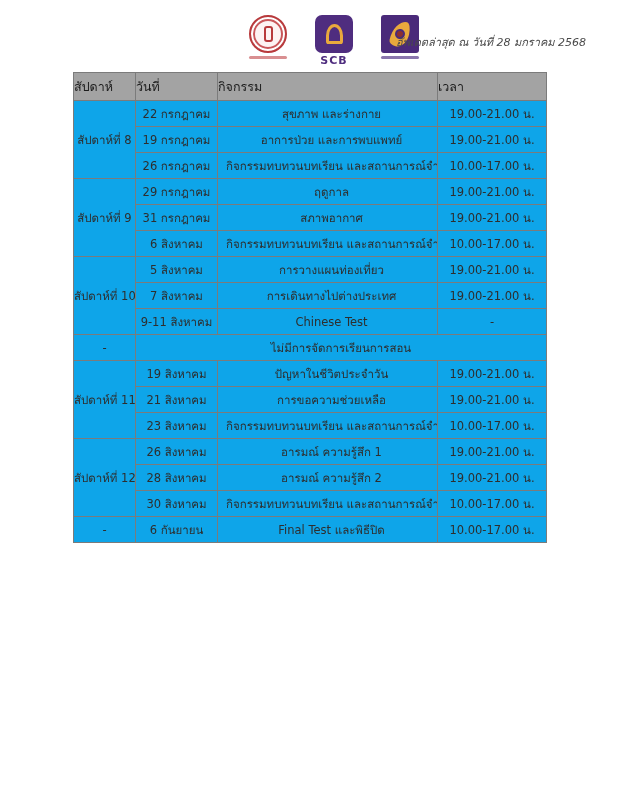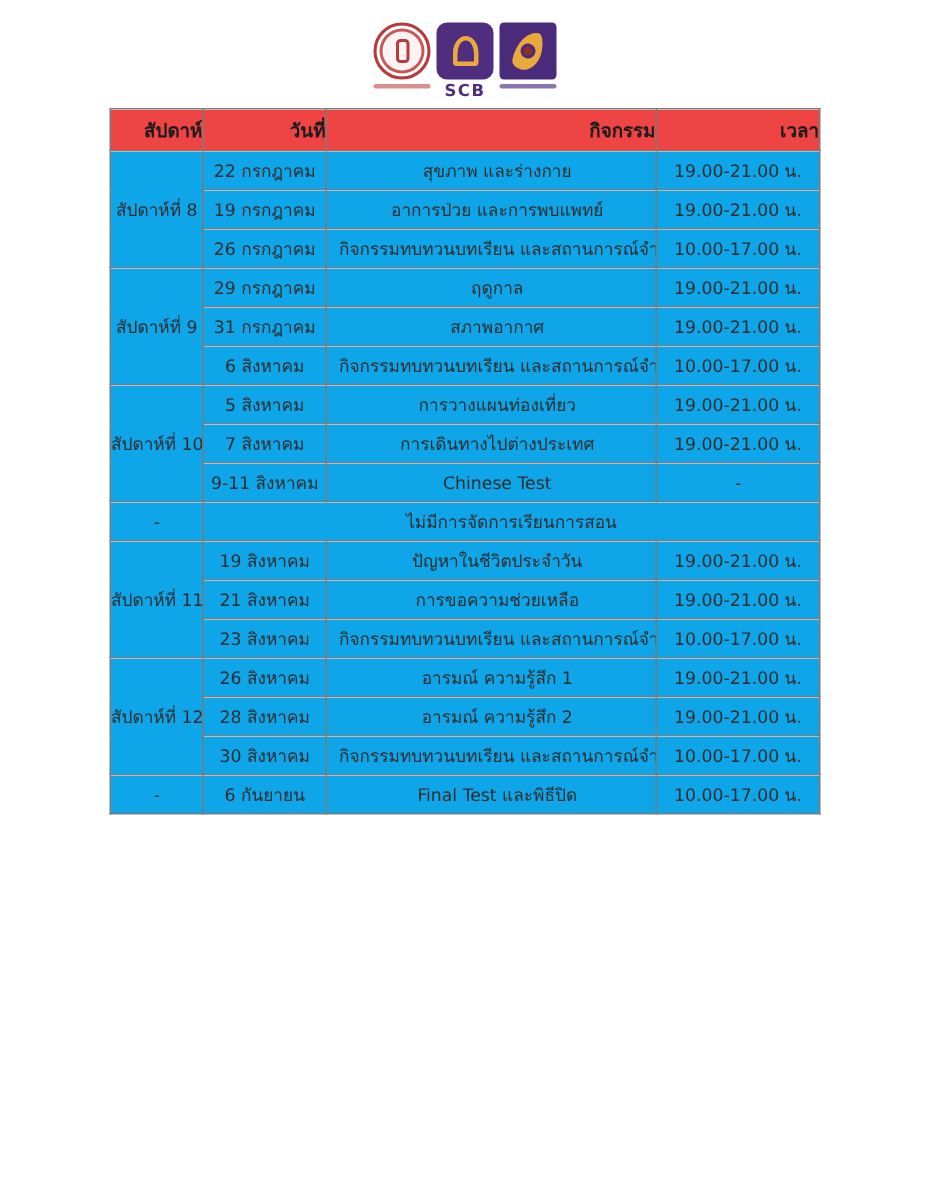--- a/index.html
+++ b/index.html
@@ -3,21 +3,21 @@
 <meta charset="utf-8">
 <style>
   * { margin:0; padding:0; box-sizing:border-box; }
   body { background:#ffffff; font-family:"DejaVu Sans","Liberation Sans",sans-serif; }
   .page {
     position:relative; width:618px; height:800px; background:#ffffff;
     overflow:hidden; margin:0 auto;
   }
 
   
-  .logos { position:absolute; left:247px; top:15px; display:flex; gap:0; }
+  .logos { position:absolute; left:247px; top:15px; display:flex; gap:24px; }
   .logo-block { display:flex; flex-direction:column; align-items:center; width:42px; }
 
   .seal-circle {
     width:38px; height:38px; border-radius:50%;
     border:2px solid #b83a3c;
     box-shadow: inset 0 0 0 2px #fff, inset 0 0 0 4px #c9575a;
     display:flex; align-items:center; justify-content:center;
     background:#fdf3f3;
   }
   .seal-glyph { width:9px; height:16px; border:2px solid #b83a3c; border-radius:3px; }
@@ -60,22 +60,22 @@
   }
   .c-week { width:62px; } .c-date { width:82px; } .c-activity { width:220px; } .c-time { width:109px; }
 
   table.schedule th, table.schedule td {
     border:1px solid #7b7b7b;
     font-size:11.5px; color:#2e2e2e;
     white-space:nowrap; overflow:hidden;
     background:#0ea5e9;
   }
   table.schedule thead th {
-    height:28px; background:#ef4444; font-weight:bold; font-size:12.5px;
-    text-align:right; color:#1c1c1c;
+    height:28px; background:#a3a3a3; font-weight:normal; font-size:12.5px;
+    text-align:left; color:#1c1c1c;
   }
   table.schedule td { height:26px; text-align:center; }
   td.cell-activity { text-align:left; padding-left:8px; }
   td.hl { background:#fbedc9; }
   td.cell-week { background:#ffffff; font-size:11.5px; }
 
   
   .footnote {
     position:absolute; left:62px; top:546px;
     font-size:11.5px; font-style:italic; color:#1f1f1f;
@@ -102,20 +102,21 @@
     <div class="logo-block">
       <div class="flame-square">
         <div class="flame-shape">
           <div class="flame-core"></div>
         </div>
       </div>
       <div class="flame-caption"></div>
     </div>
   </div>
 
+  <div class="updated-note">อัพเดตล่าสุด ณ วันที่ 28 มกราคม 2568</div>
 
   <table class="schedule">
     <colgroup>
       <col class="c-week">
         <col class="c-date">
         <col class="c-activity">
         <col class="c-time">
     </colgroup>
     <thead>
       <tr>

